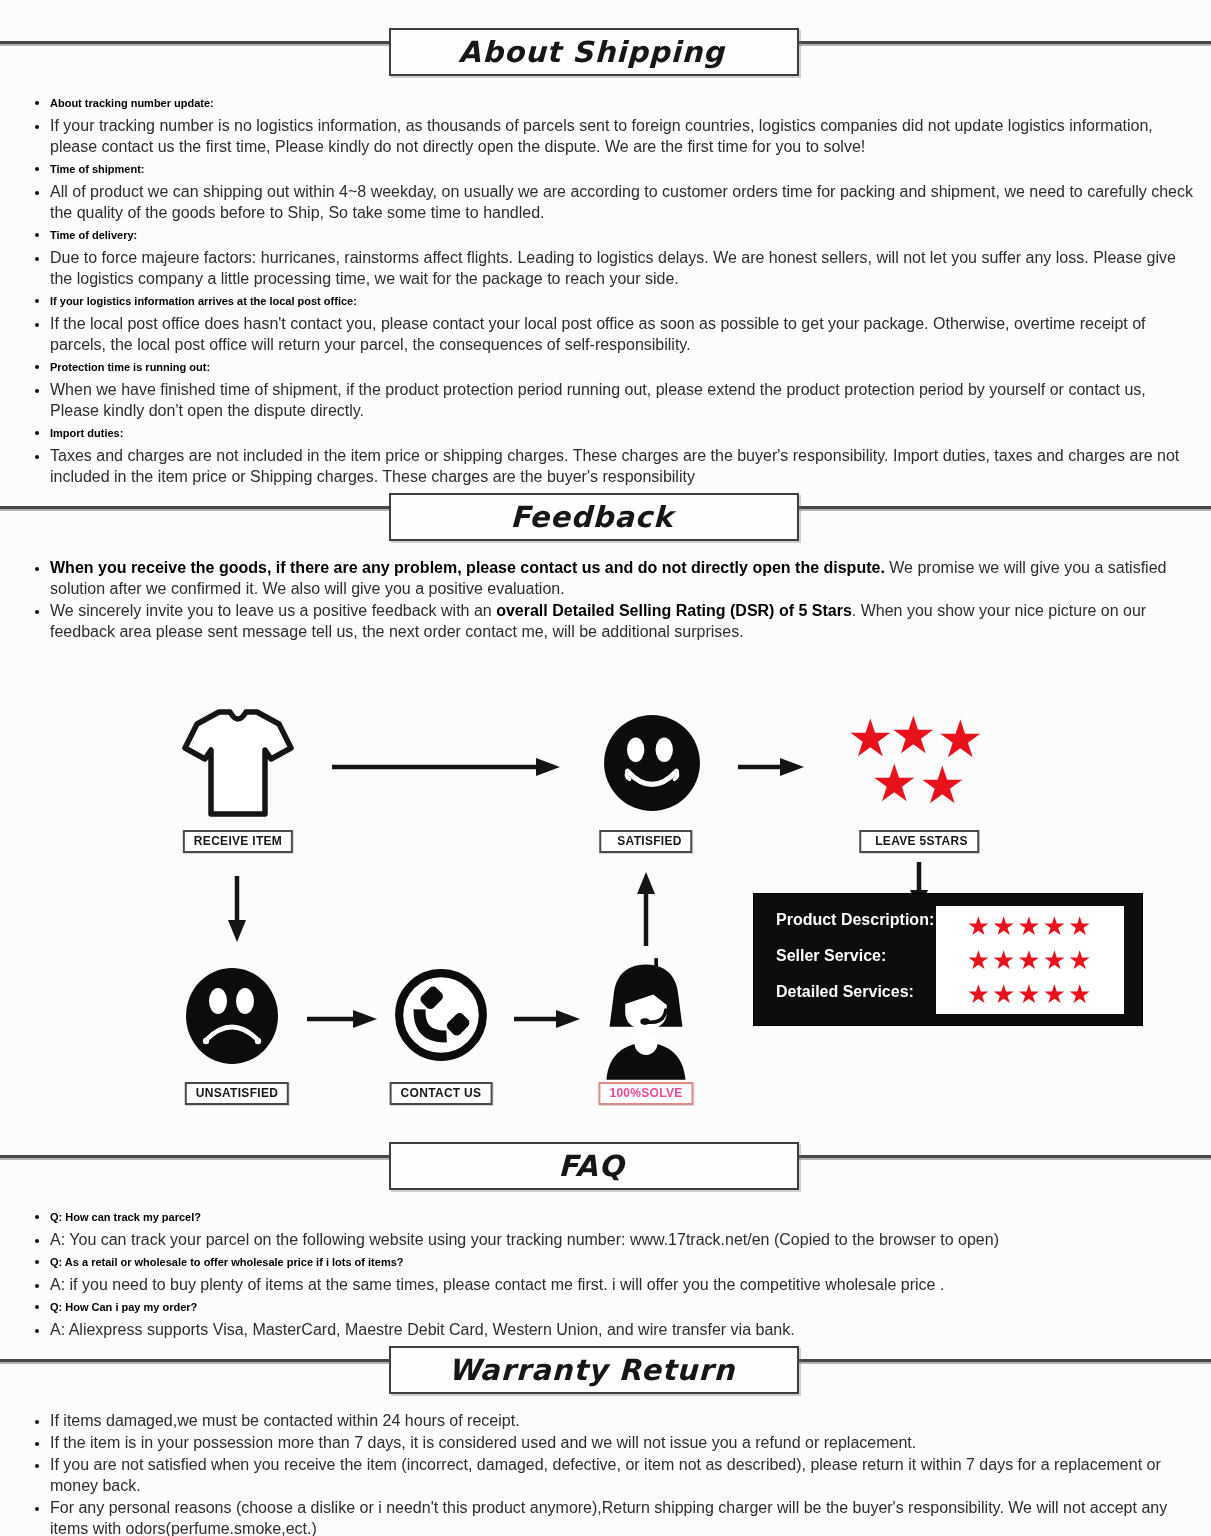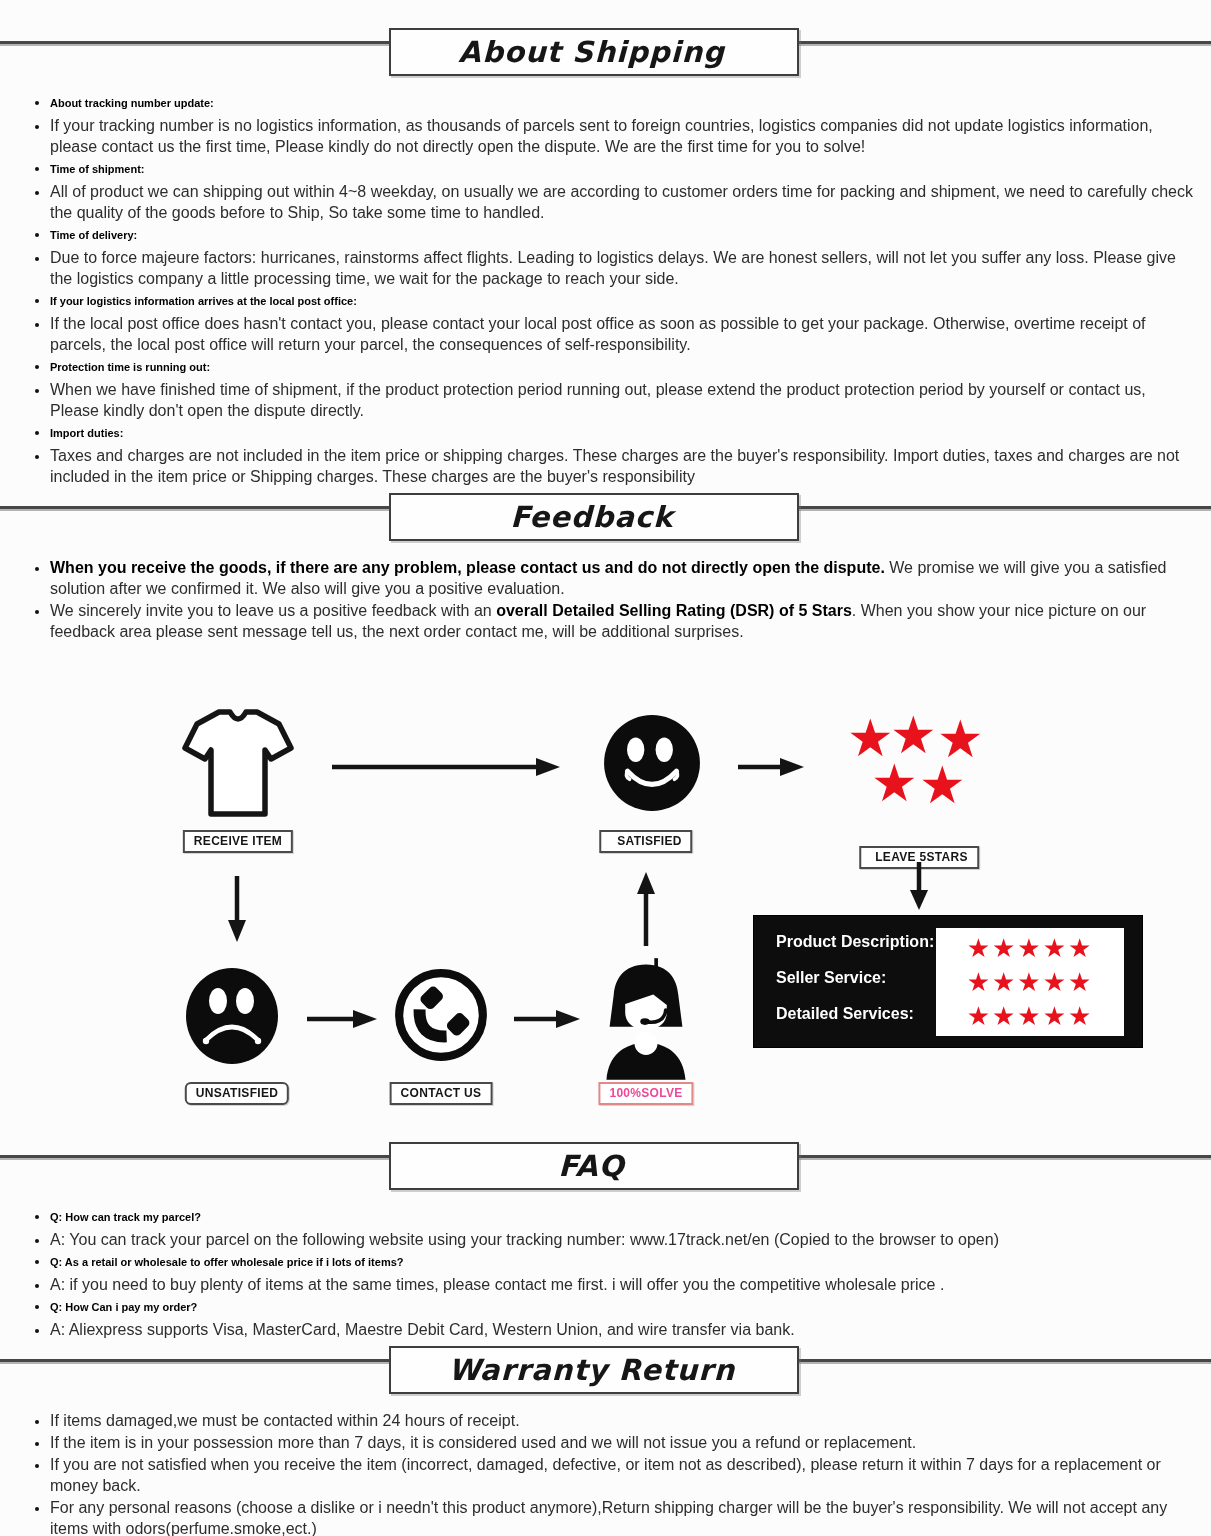--- a/index.html
+++ b/index.html
@@ -29,21 +29,21 @@
   
   .diagram{position:relative; height:490px; margin-top:4px;}
   .diagram svg{position:absolute;}
   .tag{position:absolute; transform:translateX(-50%); border:2px solid #4a4a4a;
     background:#fff; color:#161616; font-weight:bold; font-size:12px;
     padding:2px 9px 3px 9px; letter-spacing:.3px; white-space:nowrap;
     box-shadow:1px 1px 0 rgba(150,150,150,.4);}
   .tag.red{color:#ec4899; border-color:#e08a88;}
   .bigstar{position:absolute; font-family:"DejaVu Sans",sans-serif; font-size:52px;
     line-height:1; color:#e8121d;}
-  .ratebox{position:absolute; left:753px; top:269px; width:390px; height:133px;
+  .ratebox{position:absolute; left:753px; top:247px; width:390px; height:133px;
     background:#0d0d0d; border:1px solid #000; box-sizing:border-box;}
   .ratebox .rlabel{position:absolute; left:22px; color:#fff; font-weight:bold;
     font-size:16px; white-space:nowrap;}
   .starpanel{position:absolute; right:18px; top:12px; width:188px; height:108px;
     background:#fff; display:flex; flex-direction:column; align-items:center; justify-content:center;}
   .starrow{font-family:"DejaVu Sans",sans-serif; color:#e8121d; font-size:26px;
     line-height:34px; letter-spacing:2px; white-space:nowrap;}
 </style>
 </head>
 <body>
@@ -106,21 +106,21 @@
     <svg style="left:736px; top:110px;" width="68" height="22" viewBox="0 0 68 22">
       <line x1="2" y1="11" x2="46" y2="11" stroke="#141414" stroke-width="4.5"></line>
       <polygon points="44,2 68,11 44,20" fill="#141414"></polygon>
     </svg>
 
     <span class="bigstar" style="left:847px; top:66px;">★</span>
     <span class="bigstar" style="left:890px; top:63px;">★</span>
     <span class="bigstar" style="left:937px; top:67px;">★</span>
     <span class="bigstar" style="left:871px; top:111px;">★</span>
     <span class="bigstar" style="left:919px; top:113px;">★</span>
-    <div class="tag" style="left:919px; top:200px;padding-left:14px;"><span>LEAVE 5STARS</span></div>
+    <div class="tag" style="left:919px; top:184px;padding-left:14px;"><span>LEAVE 5STARS</span></div>
 
     <svg style="left:226px; top:230px;" width="22" height="66" viewBox="0 0 22 66">
       <line x1="11" y1="0" x2="11" y2="46" stroke="#141414" stroke-width="4.5"></line>
       <polygon points="2,44 11,66 20,44" fill="#141414"></polygon>
     </svg>
     <svg style="left:635px; top:226px;" width="22" height="74" viewBox="0 0 22 74">
       <polygon points="2,22 11,0 20,22" fill="#141414"></polygon>
       <line x1="11" y1="20" x2="11" y2="74" stroke="#141414" stroke-width="4.5"></line>
     </svg>
     <svg style="left:908px; top:216px;" width="22" height="48" viewBox="0 0 22 48">
@@ -140,21 +140,21 @@
     </div>
 
     <svg style="left:182px; top:320px;" width="100" height="100" viewBox="0 0 100 100">
       <ellipse cx="50" cy="50" rx="46" ry="48" fill="#0c0c0c"></ellipse>
       <ellipse cx="36" cy="35" rx="9" ry="13" fill="#ffffff"></ellipse>
       <ellipse cx="63" cy="35" rx="9" ry="13" fill="#ffffff"></ellipse>
       <path d="M24 74 Q 50 48 76 74" stroke="#ffffff" stroke-width="4.5" fill="none" stroke-linecap="round"></path>
       <circle cx="24" cy="75" r="3.2" fill="#ffffff"></circle>
       <circle cx="76" cy="75" r="3.2" fill="#ffffff"></circle>
     </svg>
-    <div class="tag" style="left:237px; top:436px;border-radius:6px;"><span>UNSATISFIED</span></div>
+    <div class="tag" style="left:237px; top:436px;"><span>UNSATISFIED</span></div>
 
     <svg style="left:305px; top:362px;" width="72" height="22" viewBox="0 0 72 22">
       <line x1="2" y1="11" x2="50" y2="11" stroke="#141414" stroke-width="4.5"></line>
       <polygon points="48,2 72,11 48,20" fill="#141414"></polygon>
     </svg>
 
     <svg style="left:390px; top:318px;" width="102" height="102" viewBox="0 0 100 100">
       <circle cx="50" cy="50" r="41" fill="#ffffff" stroke="#0c0c0c" stroke-width="8"></circle>
       <g transform="rotate(45 50 50) translate(11 11) scale(0.78)">
         <rect x="16" y="30" width="21" height="26" rx="6" fill="#0c0c0c"></rect>

